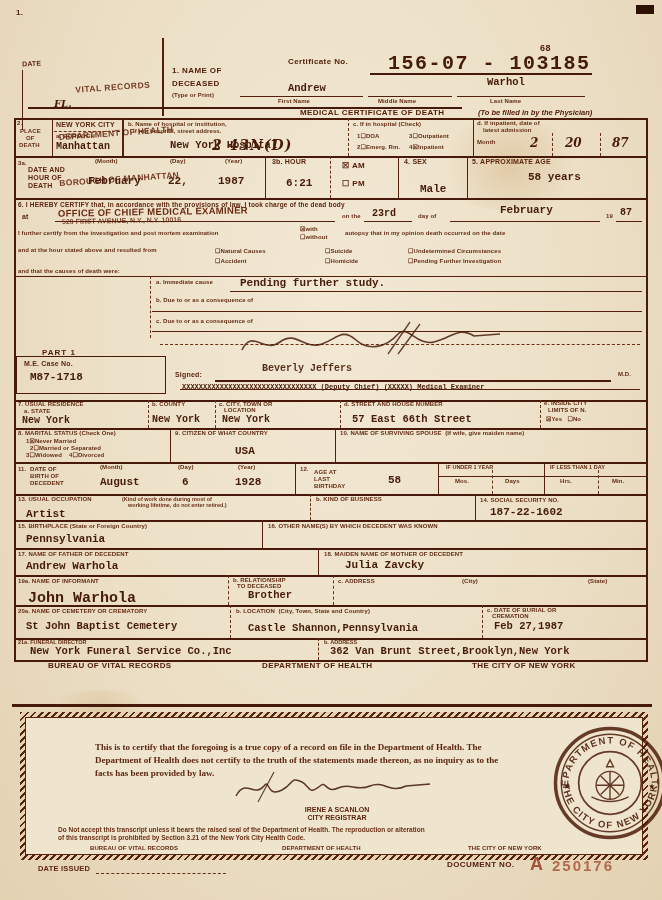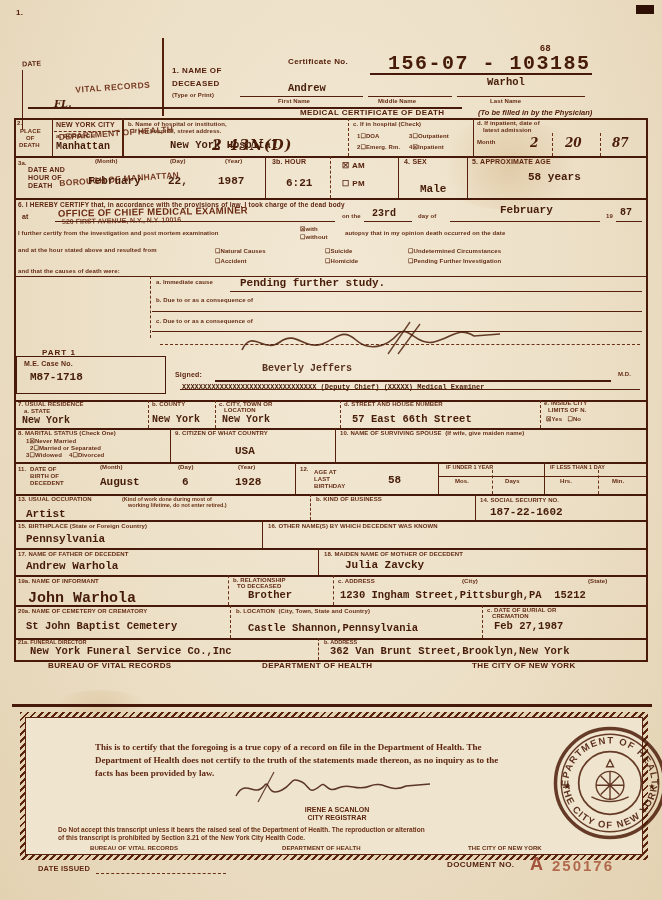--- a/index.html
+++ b/index.html
@@ -262,21 +262,20 @@
   <div class="vld" style="left:228px;top:575px;height:30px;"></div>
   <div class="vld" style="left:333px;top:575px;height:30px;"></div>
   <span class="s lbl6" style="left:18px;top:578px;">19a. NAME OF INFORMANT</span>
   <span class="s tw" style="left:28px;top:590px;font-size:15px;">John Warhola</span>
   <span class="s lbl6" style="left:233px;top:577px;">b. RELATIONSHIP</span>
   <span class="s lbl6" style="left:237px;top:583px;">TO DECEASED</span>
   <span class="s tw" style="left:248px;top:589px;font-size:10.5px;">Brother</span>
   <span class="s lbl6" style="left:338px;top:578px;">c. ADDRESS</span>
   <span class="s lbl6" style="left:462px;top:578px;">(City)</span>
   <span class="s lbl6" style="left:588px;top:578px;">(State)</span>
-  <span class="s tw" style="left:340px;top:589px;font-size:10.5px;">1230 Ingham Street,Pittsburgh,PA  15212</span>
 
   <div class="hl2" style="left:14px;top:638px;width:632px;"></div>
   <div class="vld" style="left:230px;top:605px;height:33px;"></div>
   <div class="vld" style="left:482px;top:605px;height:33px;"></div>
   <span class="s lbl6" style="left:18px;top:608px;">20a. NAME OF CEMETERY OR CREMATORY</span>
   <span class="s tw" style="left:26px;top:620px;font-size:10.5px;">St John Baptist Cemetery</span>
   <span class="s lbl6" style="left:236px;top:608px;">b. LOCATION  (City, Town, State and Country)</span>
   <span class="s tw" style="left:248px;top:622px;font-size:10.5px;">Castle Shannon,Pennsylvania</span>
   <span class="s lbl6" style="left:487px;top:607px;">c. DATE OF BURIAL OR</span>
   <span class="s lbl6" style="left:492px;top:613px;">CREMATION</span>

